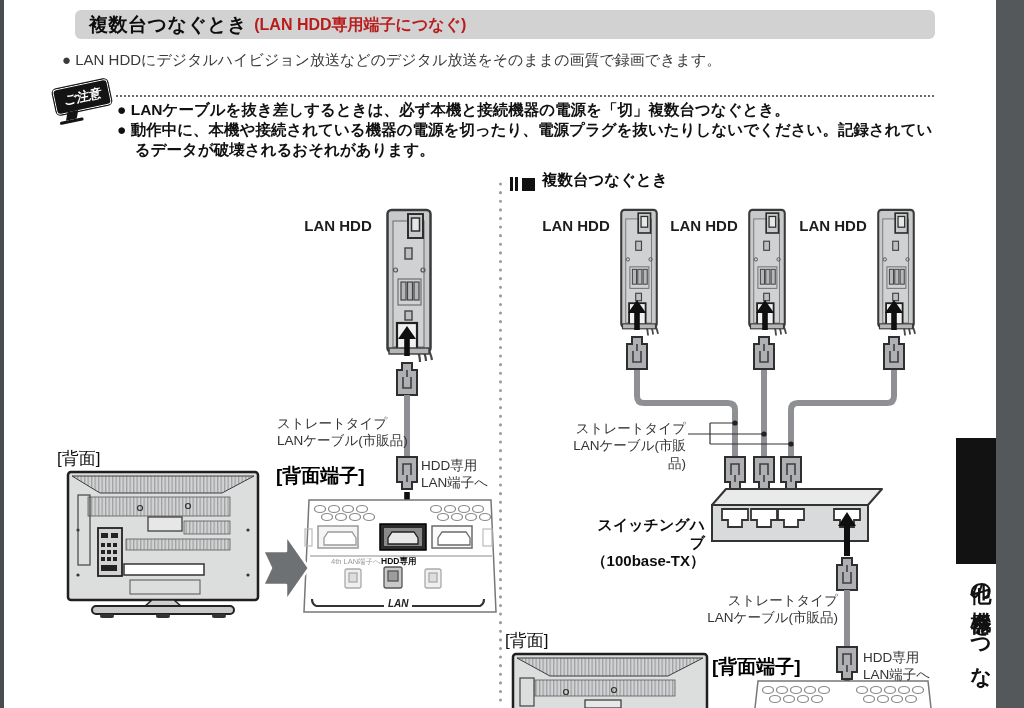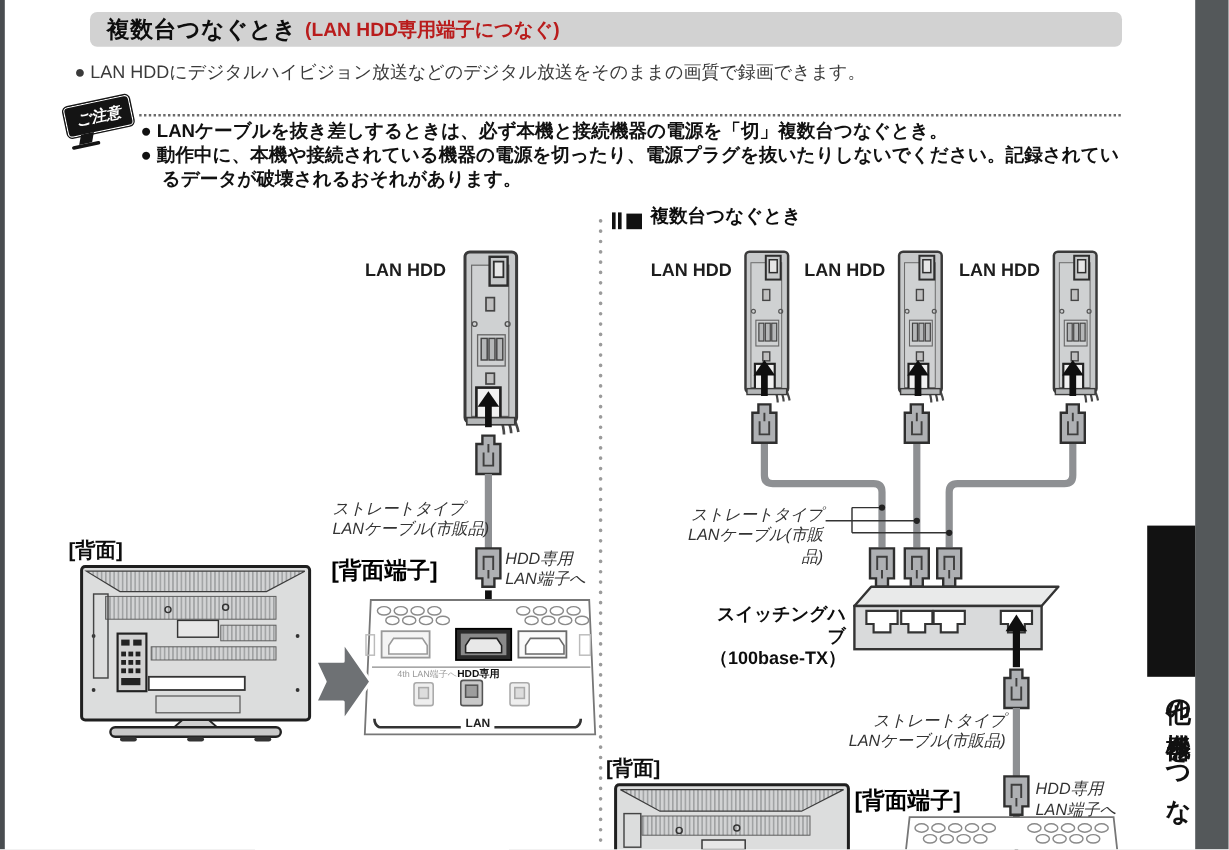--- a/index.html
+++ b/index.html
@@ -41,28 +41,28 @@
   
   .sec-head{display:flex;align-items:center;font-size:15.5px;font-weight:800;color:#0d0d0d;}
   .sec-marker{display:inline-flex;align-items:center;margin-right:7px;}
   .sec-marker .b{width:3px;height:14px;background:#111;margin-right:2px;}
   .sec-marker .sq{width:13px;height:13px;background:#111;margin-left:2px;}
   #sec-single{left:62px;top:170px;}
   #sec-multi{left:510px;top:170px;align-items:flex-end;}
 
   
   .lbl{font-size:13.5px;color:#333;line-height:1.28;}
-  .lbl span{display:block;font-style:italic;}
+  .lbl span{display:block;}
   .lanhdd-lbl{font-size:15px;font-weight:600;color:#1d1d1d;text-align:center;}
-  .bracket-lbl{font-size:17px;font-weight:700;color:#0d0d0d;}
+  .bracket-lbl{font-size:17px;font-weight:400;color:#0d0d0d;}
   .big-bracket-lbl{font-size:19px;font-weight:800;color:#000000;}
-  .hub-lbl{font-size:15px;font-weight:800;color:#0d0d0d;text-align:right;line-height:1.2;}
+  .hub-lbl{font-size:15px;font-weight:800;color:#0d0d0d;text-align:right;line-height:1.2;margin-top:12px;}
   .tiny{font-size:7.5px;color:#999;}
   .tiny-dark{font-size:8.5px;font-weight:bold;color:#111;}
-  .lan-port-lbl{font-size:10px;font-weight:bold;color:#222;}
+  .lan-port-lbl{font-size:10px;font-weight:bold;color:#222;font-style:italic;}
   svg{display:block;}
   symbol{overflow:visible;}
 </style>
 </head>
 <body>
 
 <div id="page">
 
   <svg class="abs" style="left:0;top:0" width="1024" height="708" viewBox="0 0 1024 708">
     <defs>

